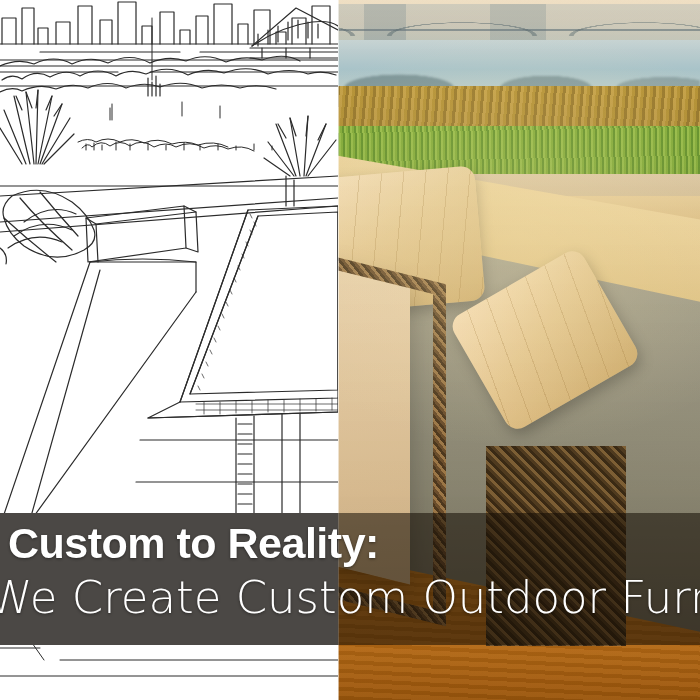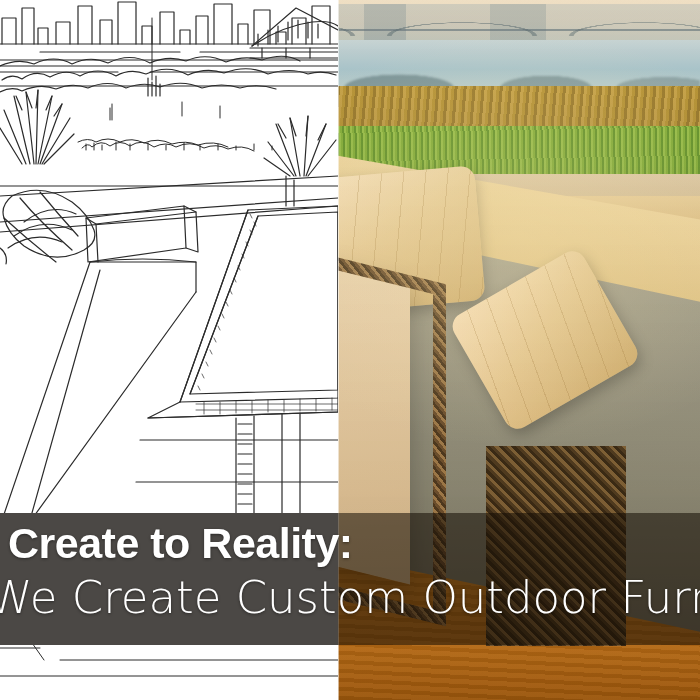--- a/index.html
+++ b/index.html
@@ -401,18 +401,18 @@
       </div>
     </div>
   </div>
 
   <div class="divider"></div>
 
   <div class="band">
     <div class="band-left"></div>
     <div class="band-right"></div>
     <div class="band-text">
-      <div class="headline">Create to Reality:</div>
+      <div class="headline">Custom to Reality:</div>
       <div class="subline">We Create Custom Outdoor Furniture</div>
     </div>
   </div>
 
 </div>
 
 </body></html>

